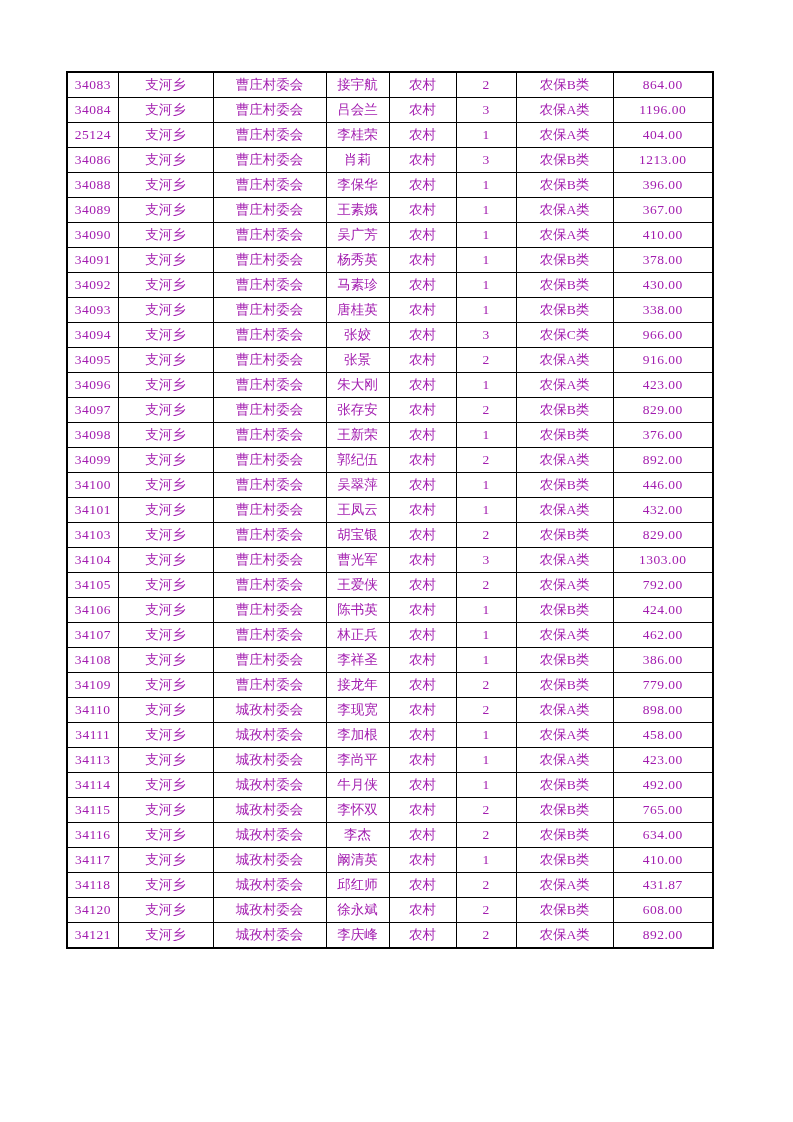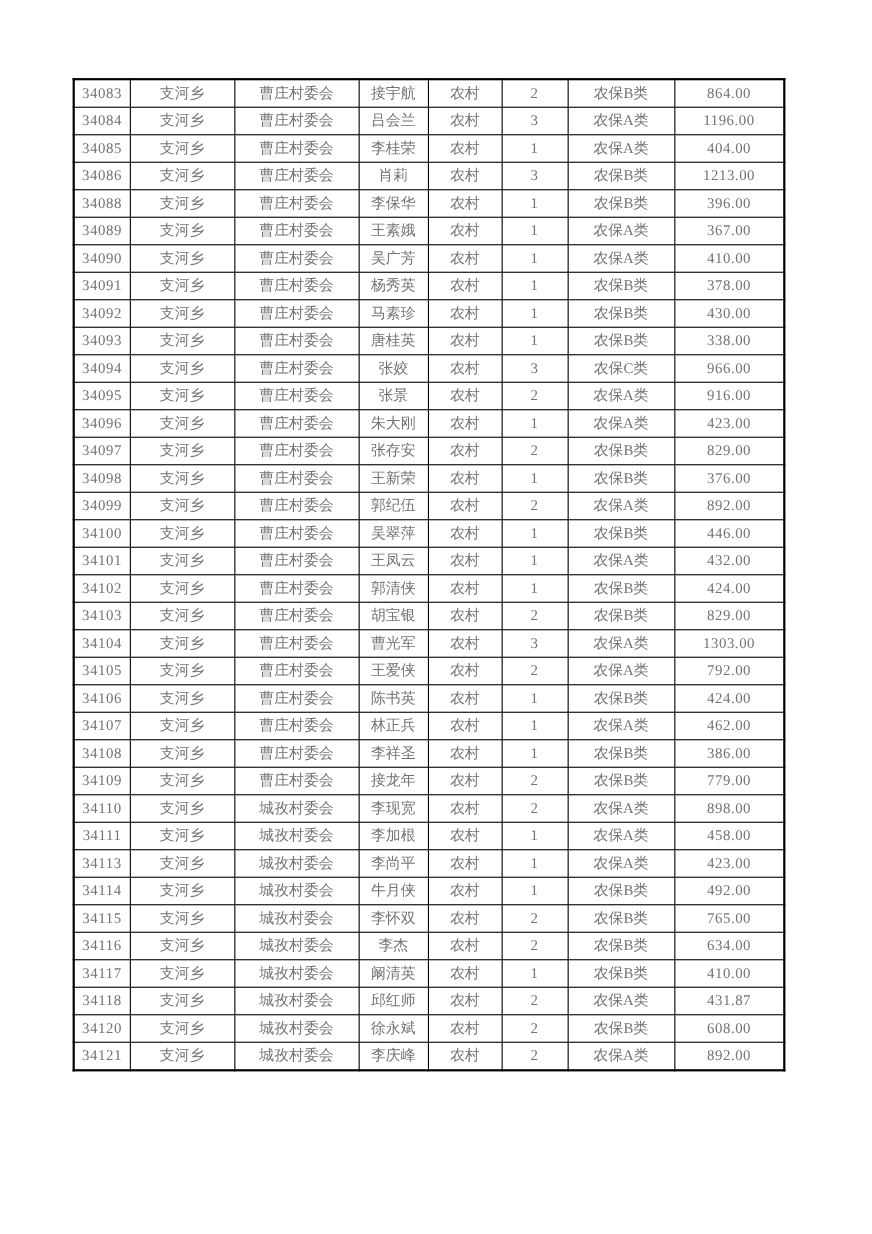--- a/index.html
+++ b/index.html
@@ -7,21 +7,21 @@
     padding: 0;
     background: #ffffff;
   }
   .page {
     position: relative;
     width: 793px;
     height: 1050px;
     background: #ffffff;
     overflow: hidden;
     font-family: "Liberation Serif", "DejaVu Serif", serif;
-    color: #737373;
+    color: #a21caf;
   }
   table.roster {
     position: absolute;
     left: 66px;
     top: 71px;
     width: 646px;
     border-collapse: collapse;
     table-layout: fixed;
     border: 2px solid #000000;
   }
@@ -71,21 +71,21 @@
           <td class="num">34084</td>
           <td>支河乡</td>
           <td>曹庄村委会</td>
           <td>吕会兰</td>
           <td>农村</td>
           <td class="num">3</td>
           <td>农保A类</td>
           <td class="num">1196.00</td>
         </tr>
         <tr>
-          <td class="num">34085</td>
+          <td class="num">25124</td>
           <td>支河乡</td>
           <td>曹庄村委会</td>
           <td>李桂荣</td>
           <td>农村</td>
           <td class="num">1</td>
           <td>农保A类</td>
           <td class="num">404.00</td>
         </tr>
         <tr>
           <td class="num">34086</td>
@@ -229,30 +229,20 @@
         </tr>
         <tr>
           <td class="num">34101</td>
           <td>支河乡</td>
           <td>曹庄村委会</td>
           <td>王凤云</td>
           <td>农村</td>
           <td class="num">1</td>
           <td>农保A类</td>
           <td class="num">432.00</td>
-        </tr>
-        <tr>
-          <td class="num">34102</td>
-          <td>支河乡</td>
-          <td>曹庄村委会</td>
-          <td>郭清侠</td>
-          <td>农村</td>
-          <td class="num">1</td>
-          <td>农保B类</td>
-          <td class="num">424.00</td>
         </tr>
         <tr>
           <td class="num">34103</td>
           <td>支河乡</td>
           <td>曹庄村委会</td>
           <td>胡宝银</td>
           <td>农村</td>
           <td class="num">2</td>
           <td>农保B类</td>
           <td class="num">829.00</td>

